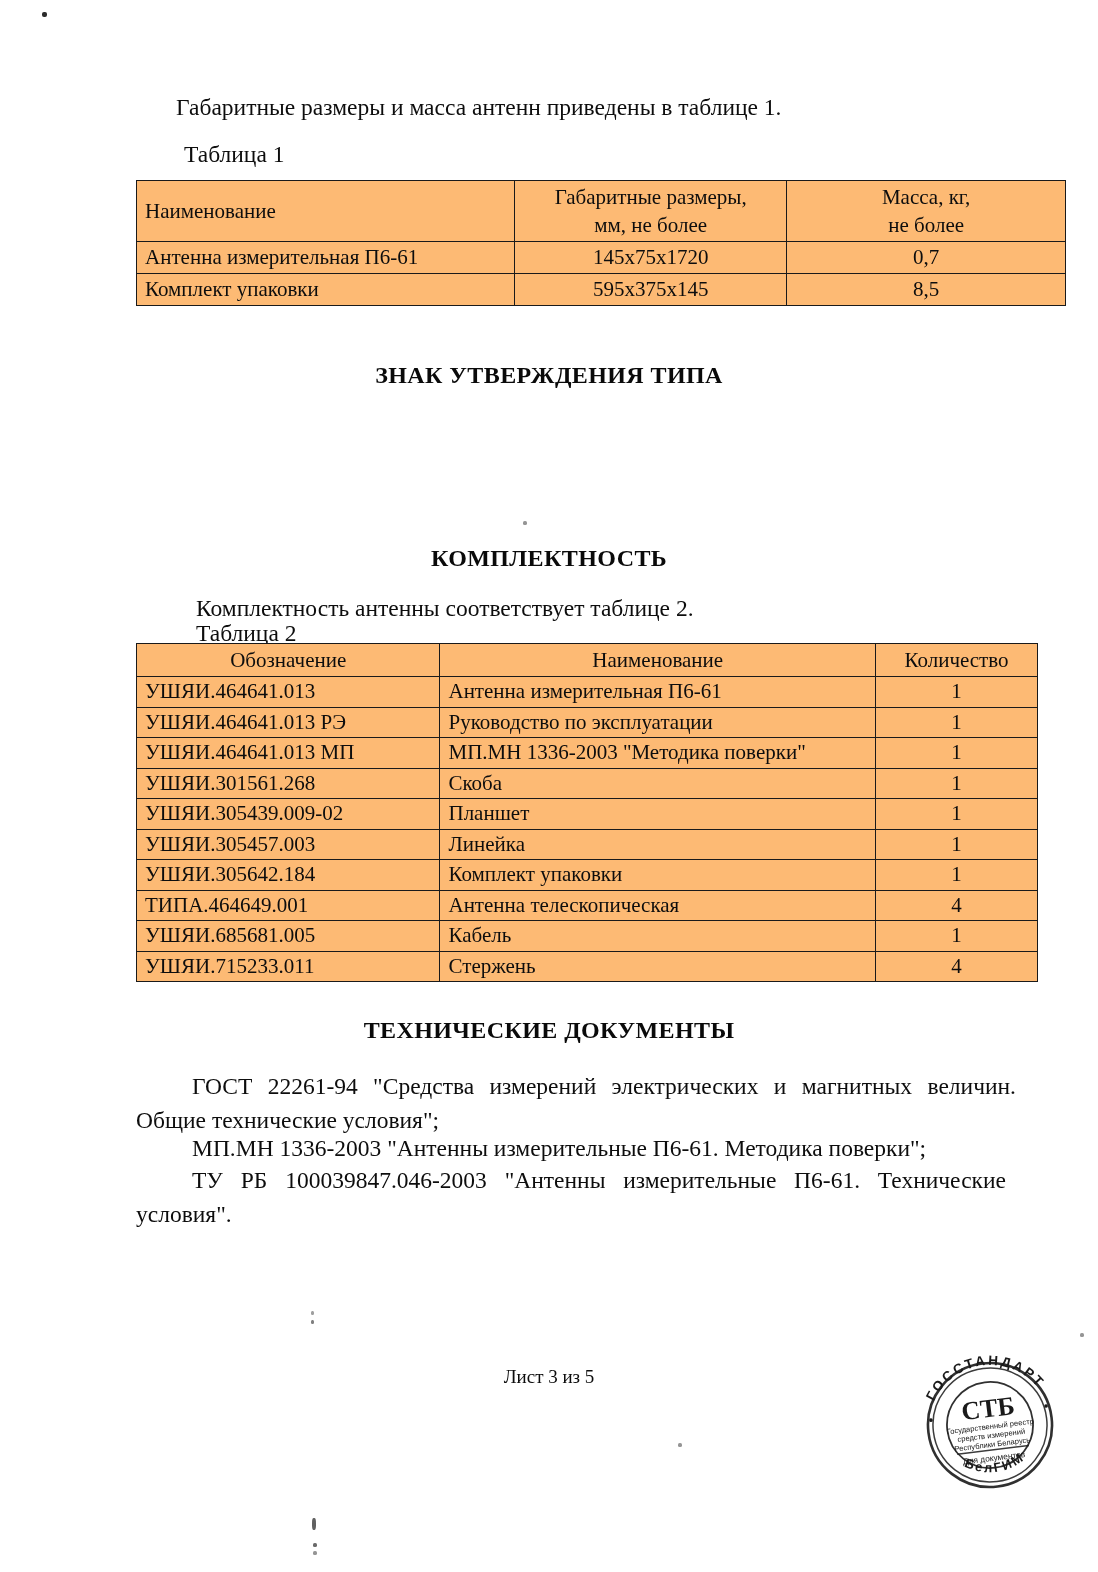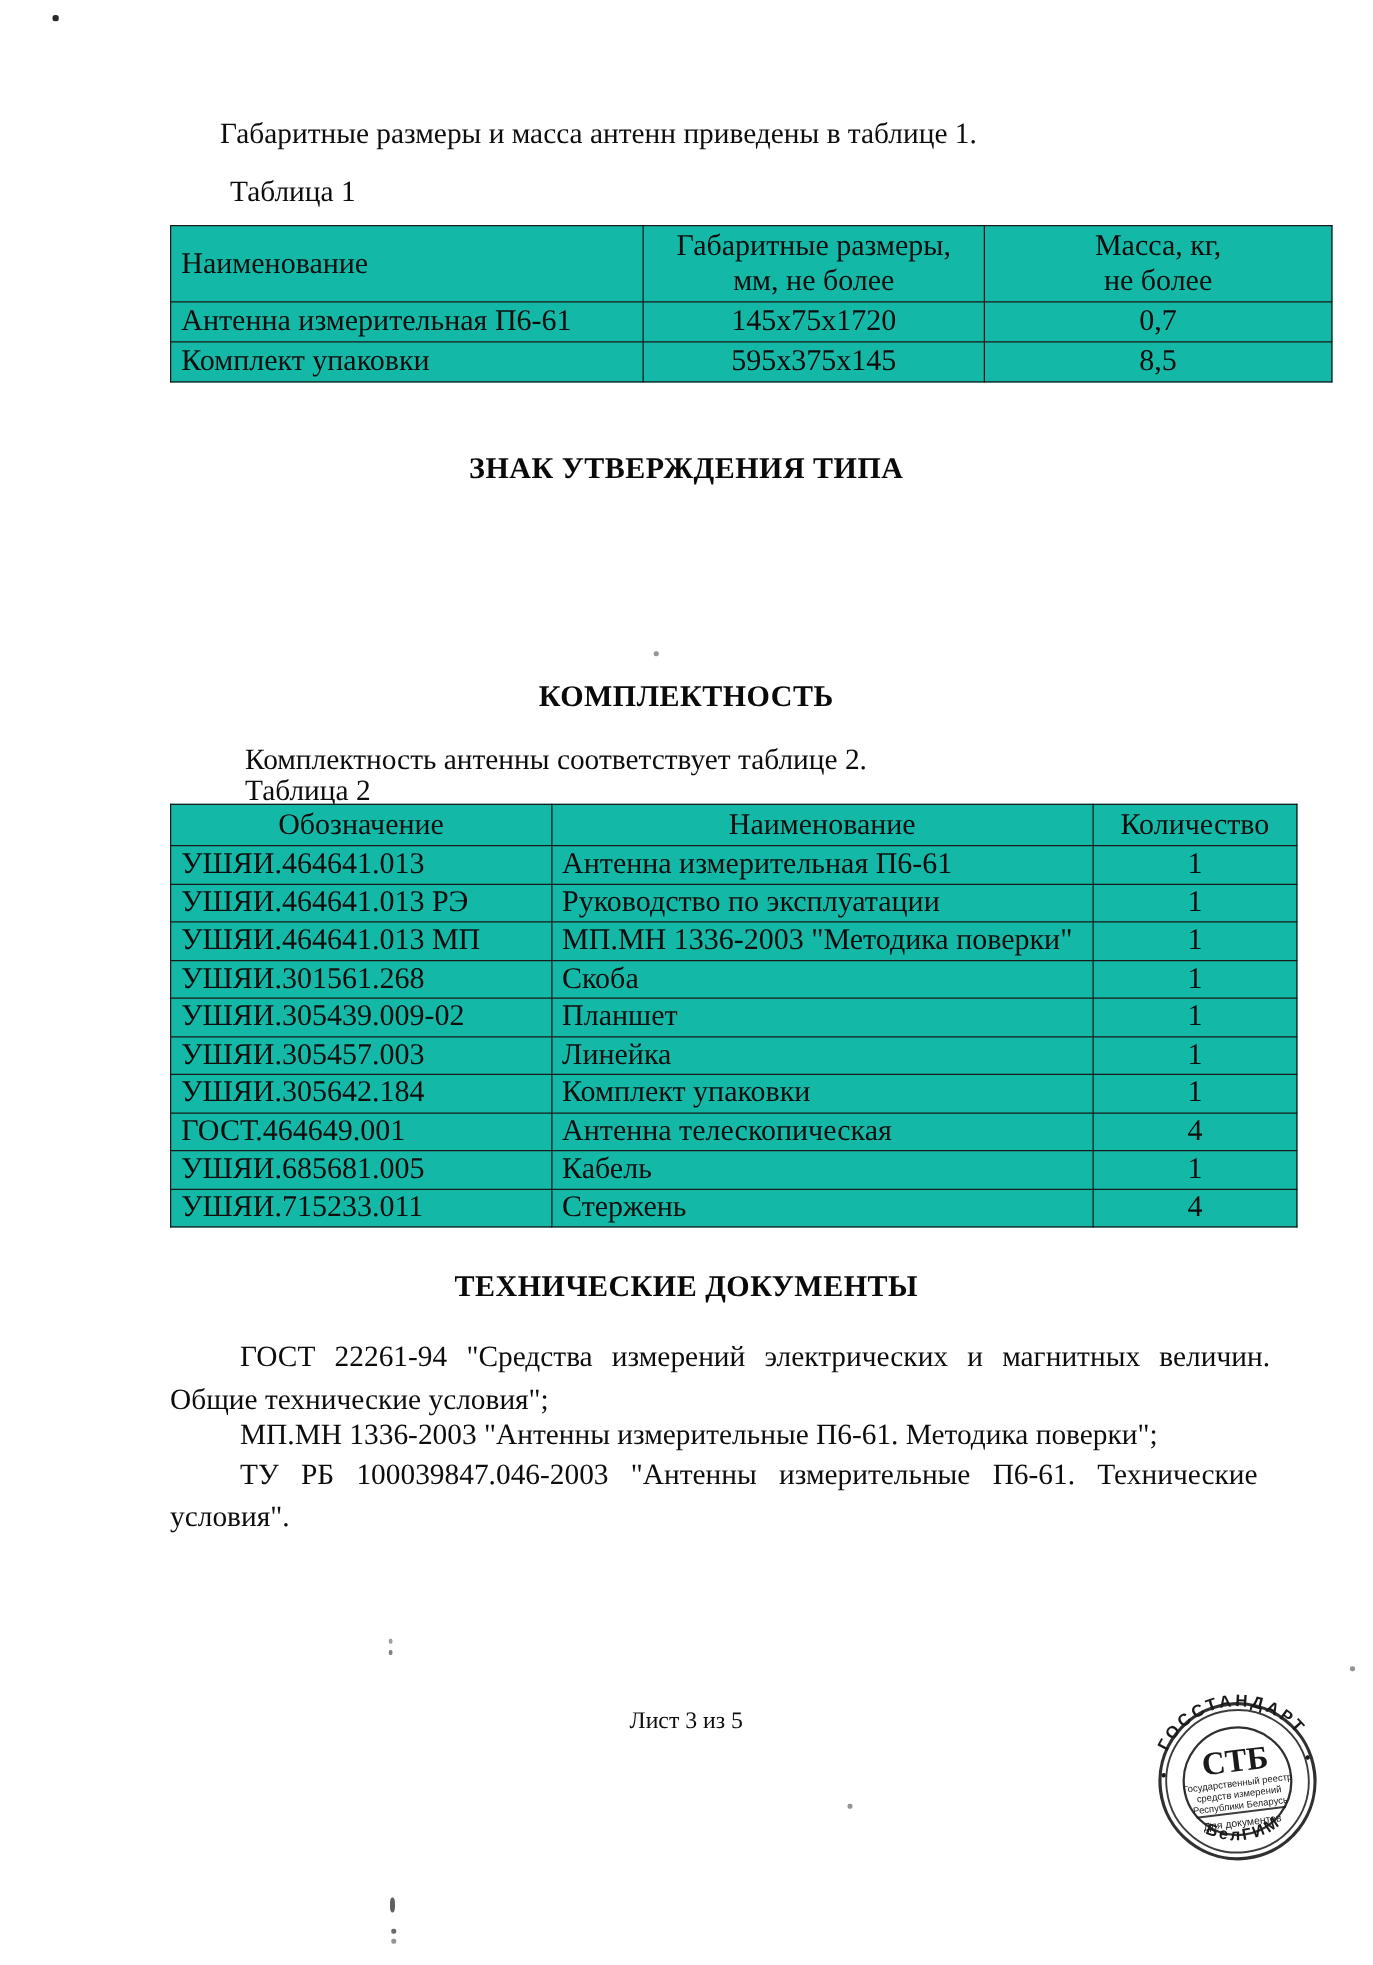--- a/index.html
+++ b/index.html
@@ -47,23 +47,23 @@
   .label {
     position: absolute;
     font-size: 23.5px;
     color: #0d0d0d;
   }
 
   
   table.doc-table {
     position: absolute;
     border-collapse: collapse;
-    font-size: 24px;
-    color: #0d0d0d;
-    background: #14b8a6;
+    font-size: 21px;
+    color: #0d0d0d;
+    background: #fdba74;
   }
   table.doc-table td,
   table.doc-table th {
     border: 1.6px solid #1a1a1a;
     padding: 0 8px;
     font-weight: normal;
     vertical-align: middle;
   }
 
   
@@ -205,21 +205,21 @@
         <td class="c-des">УШЯИ.305457.003</td>
         <td class="c-nom">Линейка</td>
         <td class="c-qty">1</td>
       </tr>
       <tr>
         <td class="c-des">УШЯИ.305642.184</td>
         <td class="c-nom">Комплект упаковки</td>
         <td class="c-qty">1</td>
       </tr>
       <tr>
-        <td class="c-des">ГОСТ.464649.001</td>
+        <td class="c-des">ТИПА.464649.001</td>
         <td class="c-nom">Антенна телескопическая</td>
         <td class="c-qty">4</td>
       </tr>
       <tr>
         <td class="c-des">УШЯИ.685681.005</td>
         <td class="c-nom">Кабель</td>
         <td class="c-qty">1</td>
       </tr>
       <tr>
         <td class="c-des">УШЯИ.715233.011</td>

